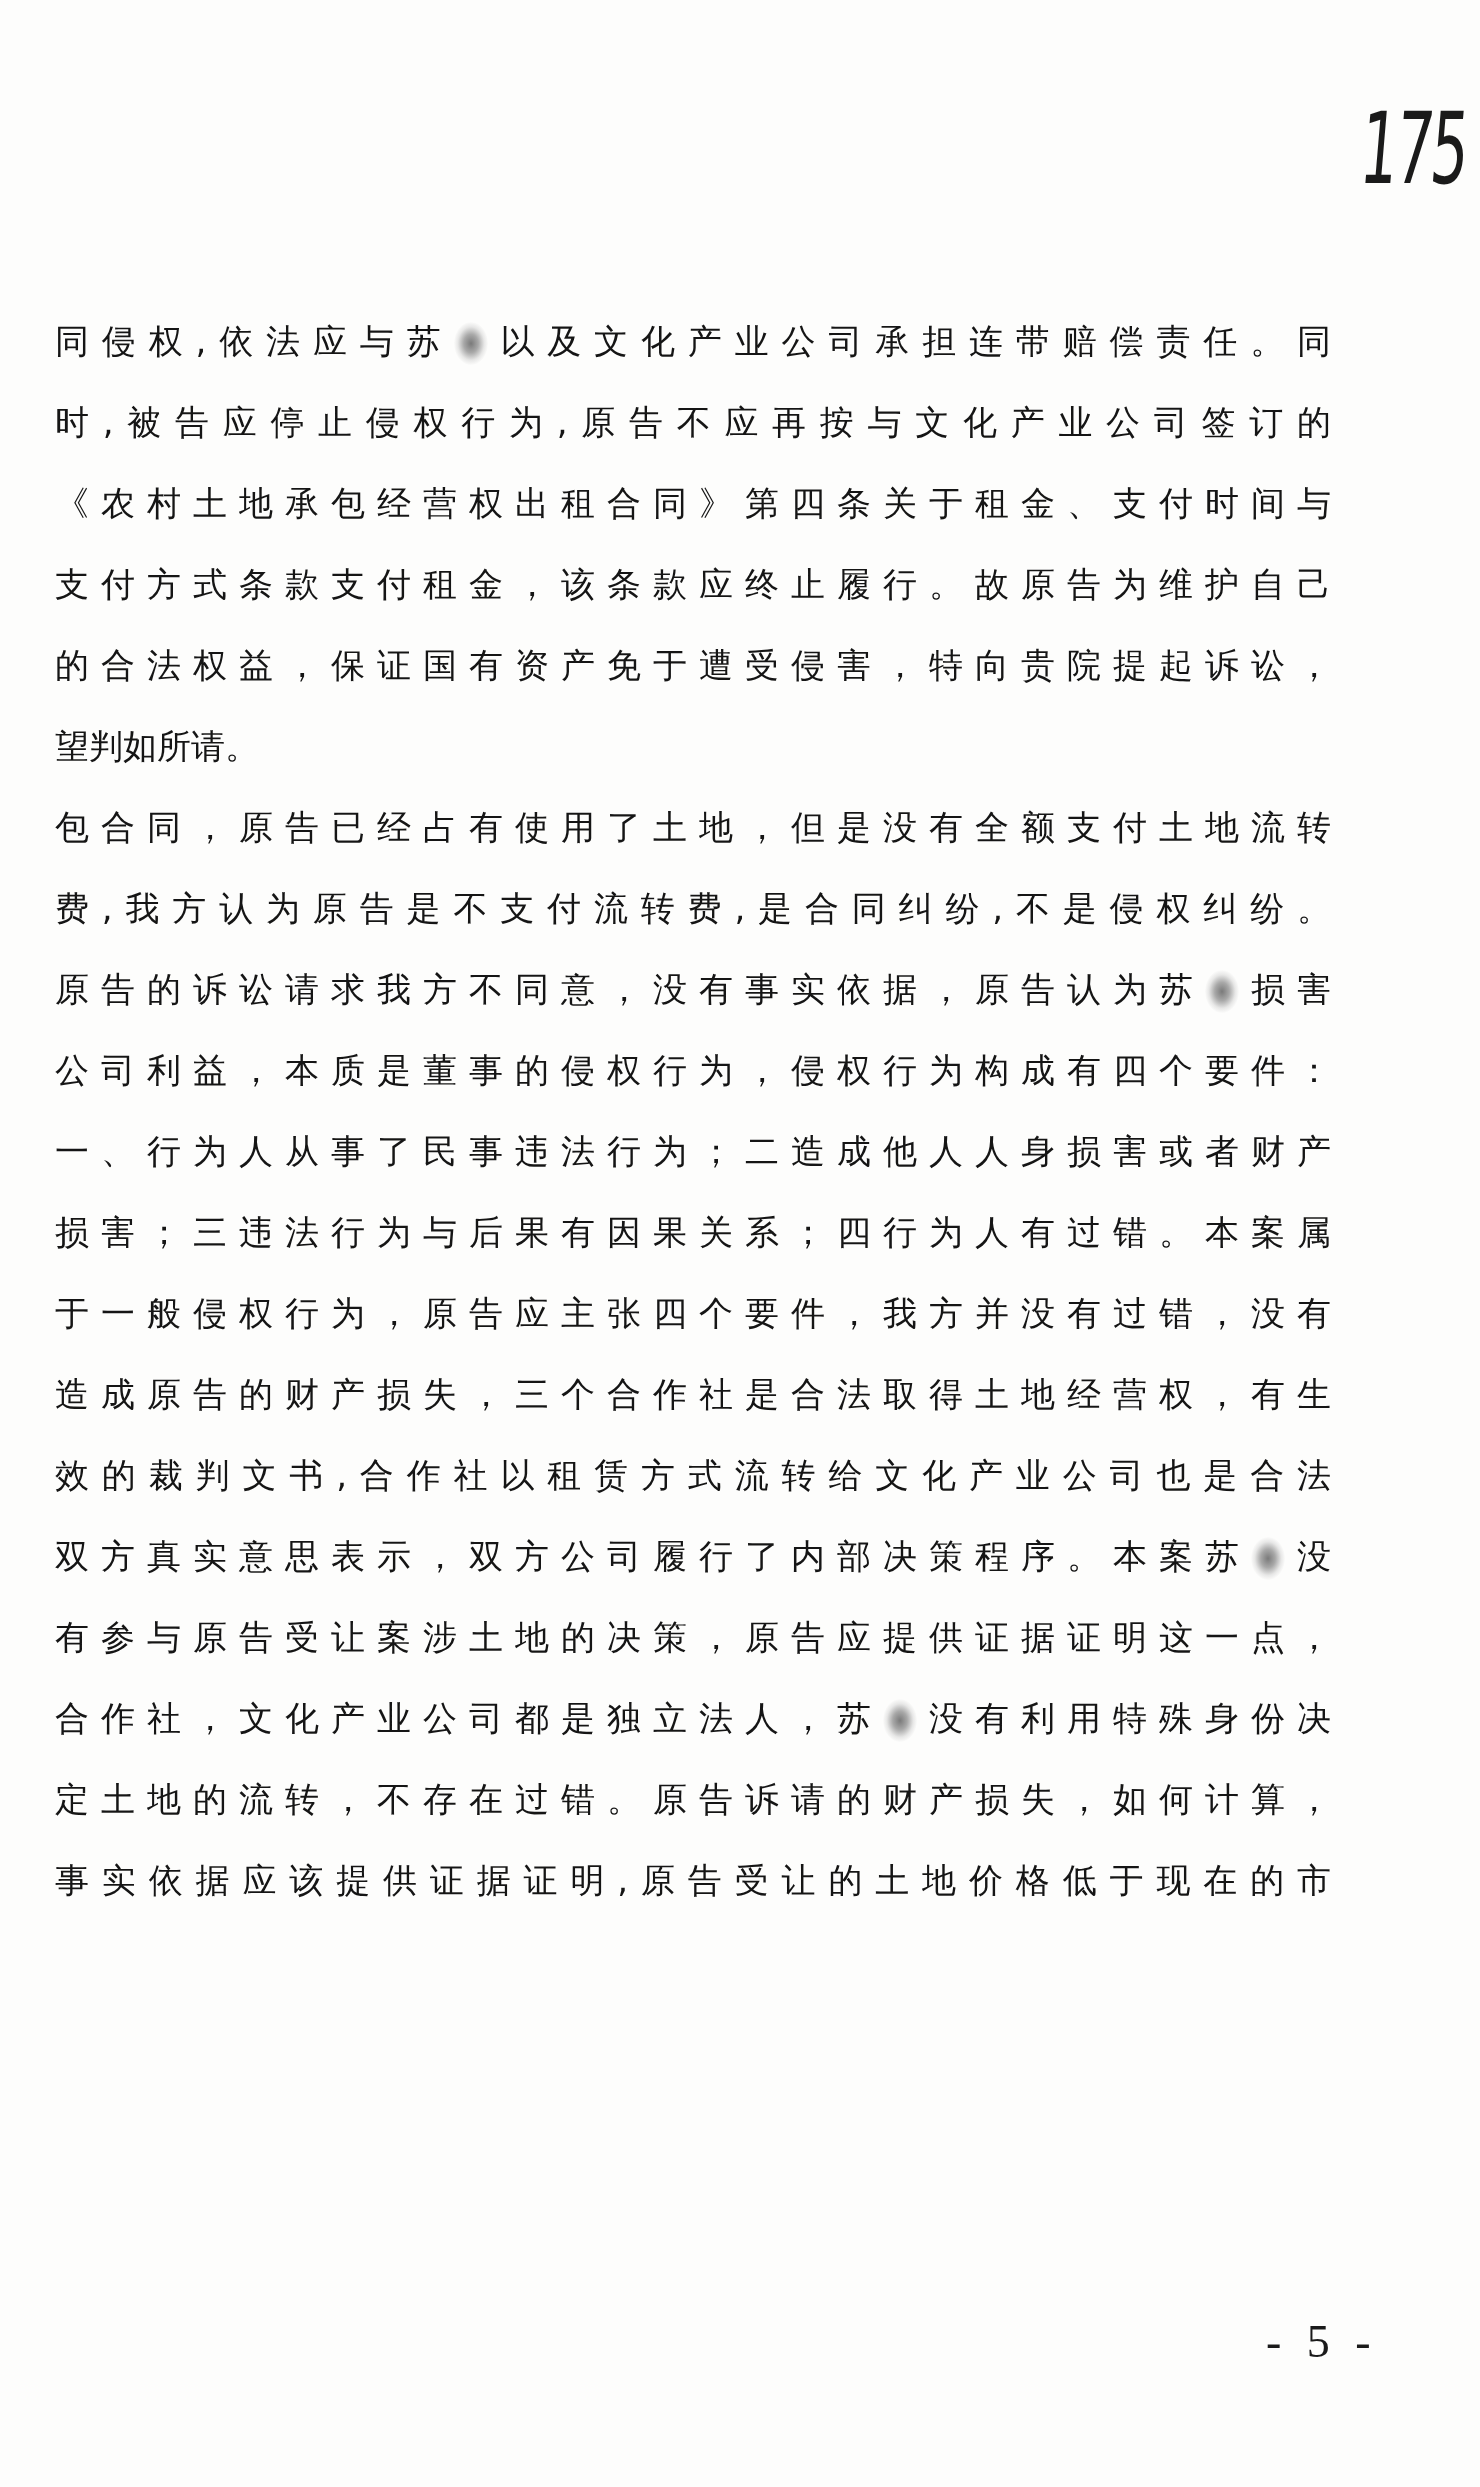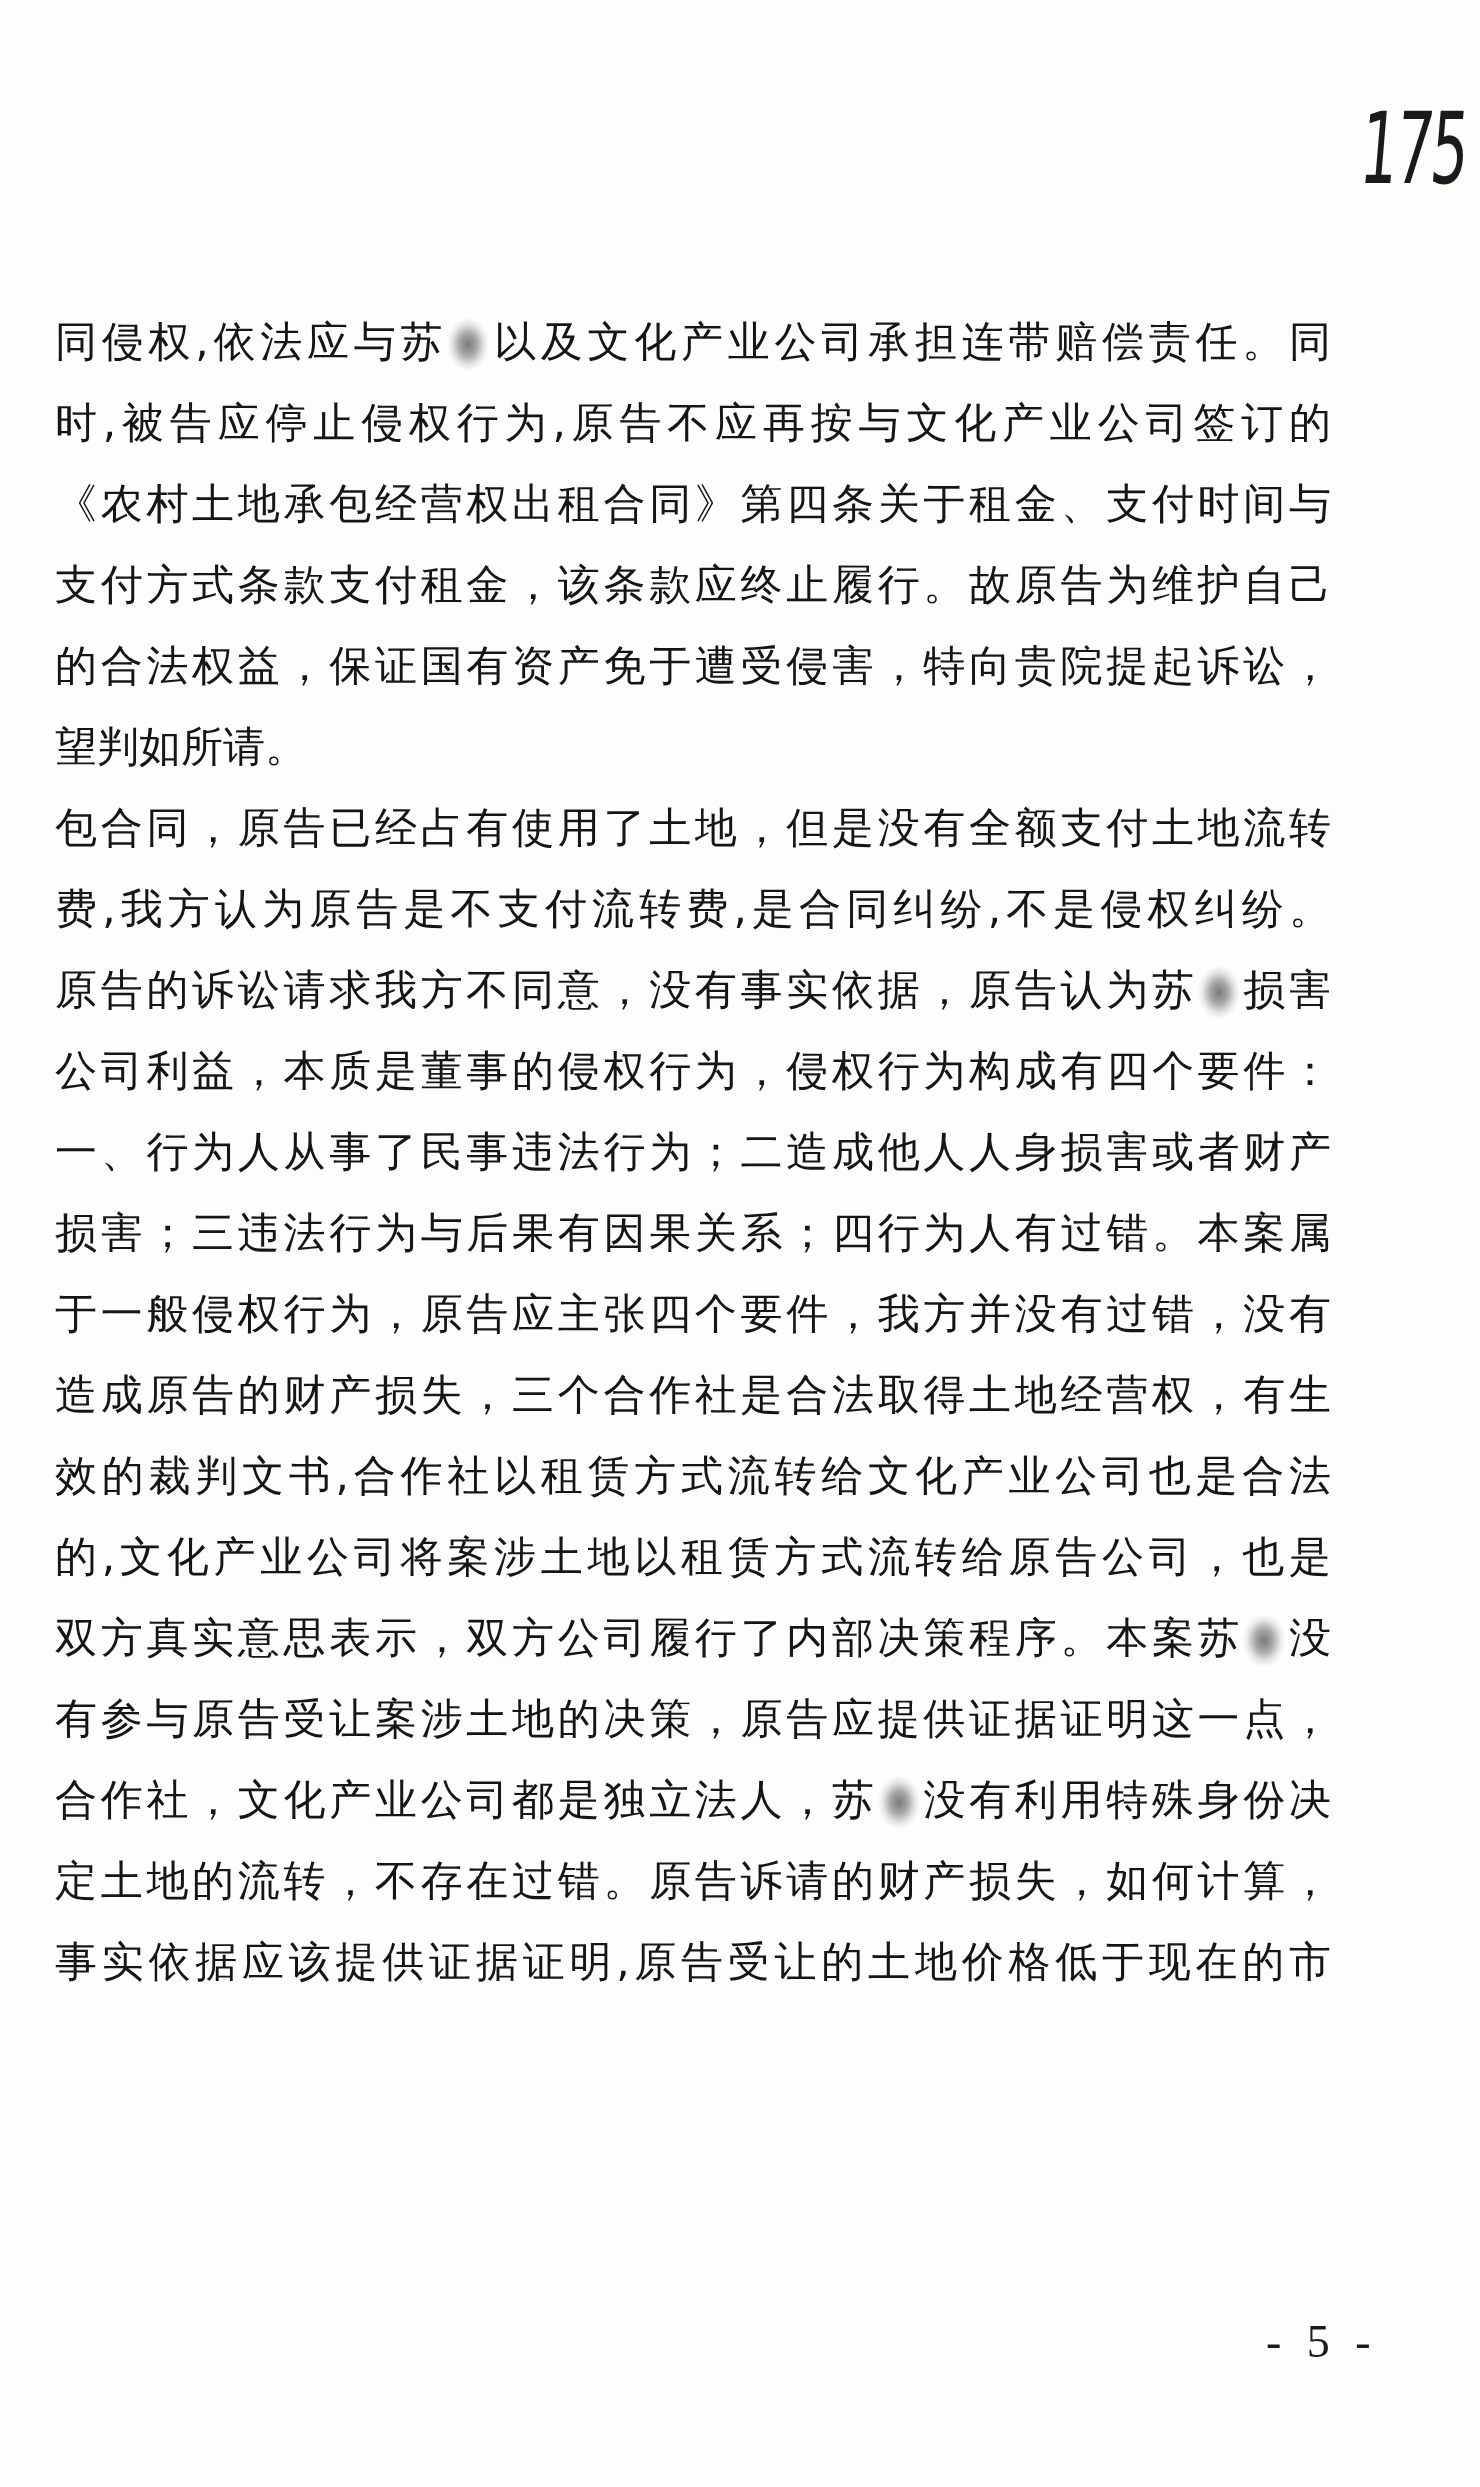--- a/index.html
+++ b/index.html
@@ -30,21 +30,21 @@
     }
     .doc-body {
       position: absolute;
       left: 55px;
       top: 301px;
       width: 1276px;
     }
     .line {
       height: 81px;
       line-height: 81px;
-      font-size: 42px;
+      font-size: 34px;
       text-align: justify;
       text-align-last: justify;
       text-justify: inter-character;
       overflow: hidden;
     }
     .line.first-indent {
       text-indent: 2em;
     }
     .line.para-end {
       text-align-last: left;
@@ -93,21 +93,20 @@
   <div class="paragraph">
     <div class="line">包合同，原告已经占有使用了土地，但是没有全额支付土地流转</div>
     <div class="line">费,我方认为原告是不支付流转费,是合同纠纷,不是侵权纠纷。</div>
     <div class="line"><span>原告的诉讼请求我方不同意，没有事实依据，原告认为苏</span><span class="redaction"></span><span>损害</span></div>
     <div class="line">公司利益，本质是董事的侵权行为，侵权行为构成有四个要件：</div>
     <div class="line">一、行为人从事了民事违法行为；二造成他人人身损害或者财产</div>
     <div class="line">损害；三违法行为与后果有因果关系；四行为人有过错。本案属</div>
     <div class="line">于一般侵权行为，原告应主张四个要件，我方并没有过错，没有</div>
     <div class="line">造成原告的财产损失，三个合作社是合法取得土地经营权，有生</div>
     <div class="line">效的裁判文书,合作社以租赁方式流转给文化产业公司也是合法</div>
-    <div class="line">的,文化产业公司将案涉土地以租赁方式流转给原告公司，也是</div>
     <div class="line"><span>双方真实意思表示，双方公司履行了内部决策程序。本案苏</span><span class="redaction"></span><span>没</span></div>
     <div class="line">有参与原告受让案涉土地的决策，原告应提供证据证明这一点，</div>
     <div class="line"><span>合作社，文化产业公司都是独立法人，苏</span><span class="redaction"></span><span>没有利用特殊身份决</span></div>
     <div class="line">定土地的流转，不存在过错。原告诉请的财产损失，如何计算，</div>
     <div class="line">事实依据应该提供证据证明,原告受让的土地价格低于现在的市</div>
   </div>
 </div>
 
 <div class="page-number">- 5 -</div>
 

